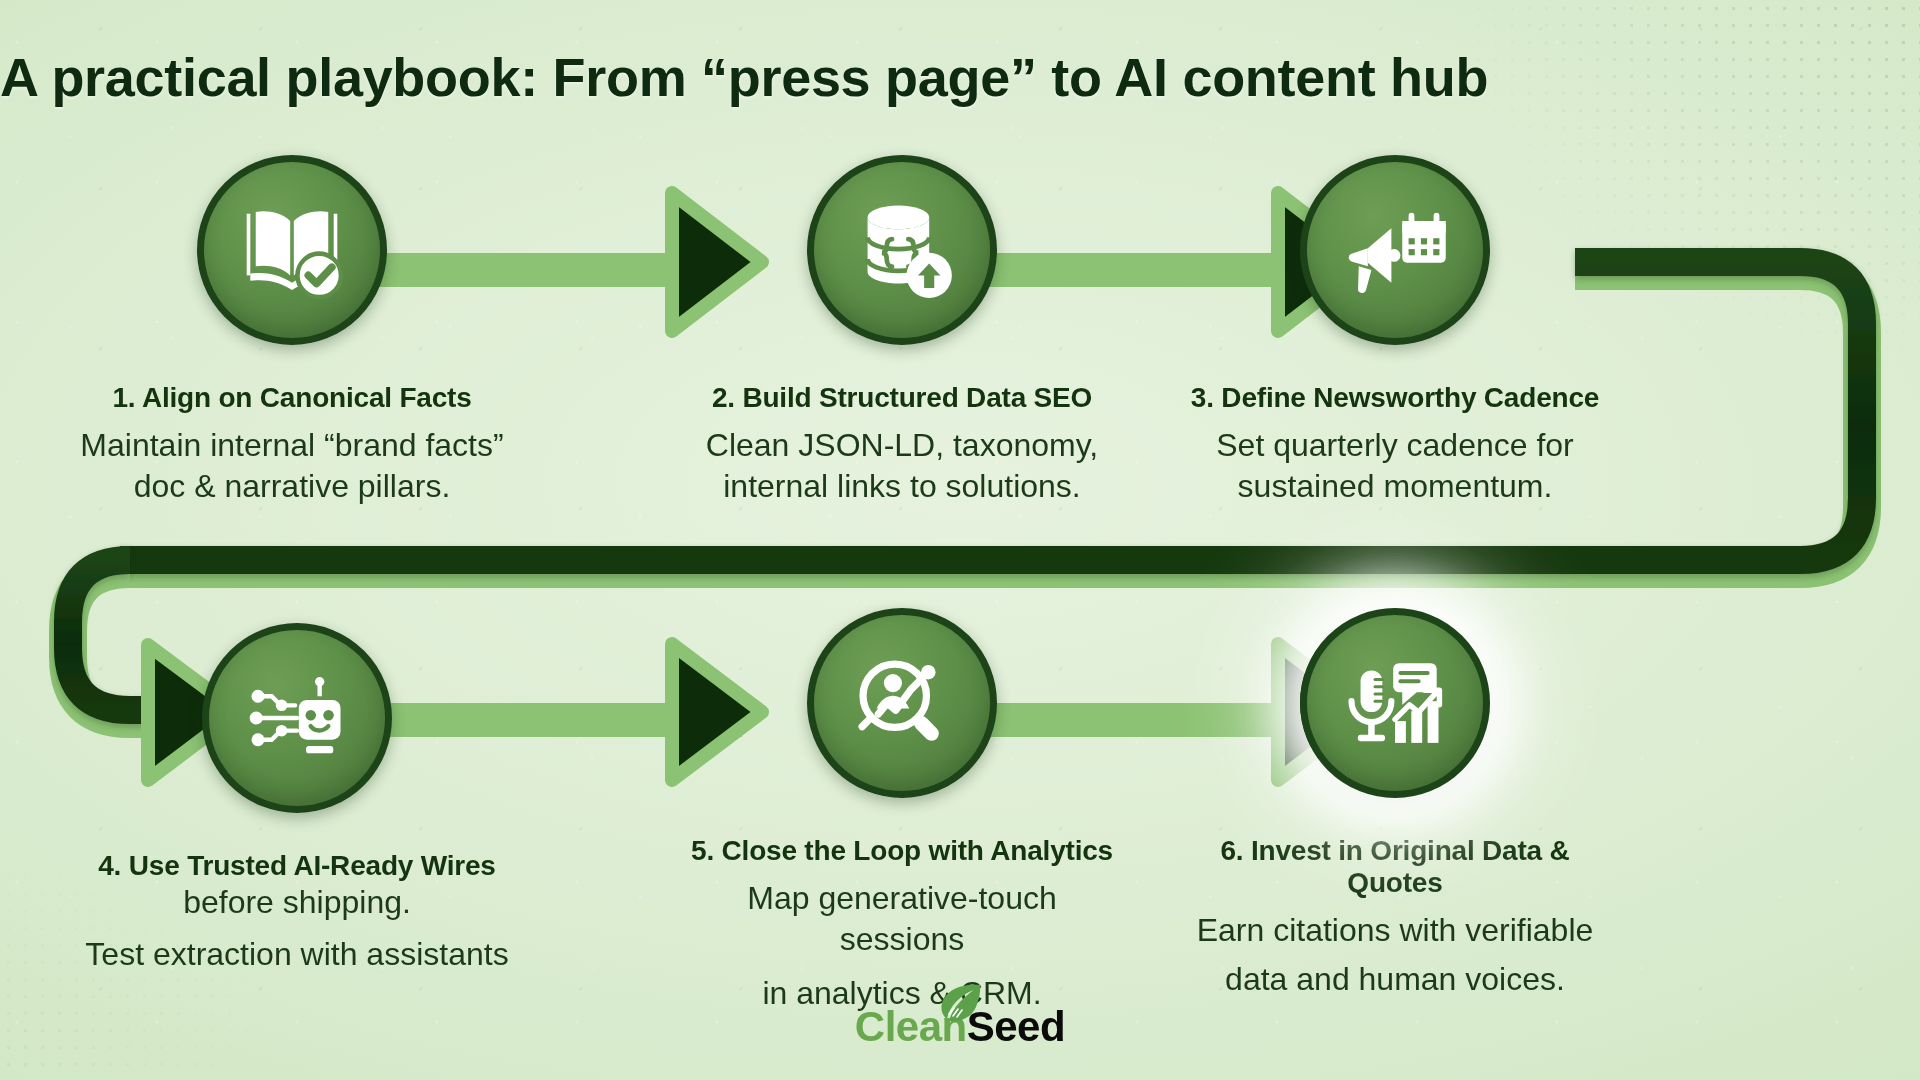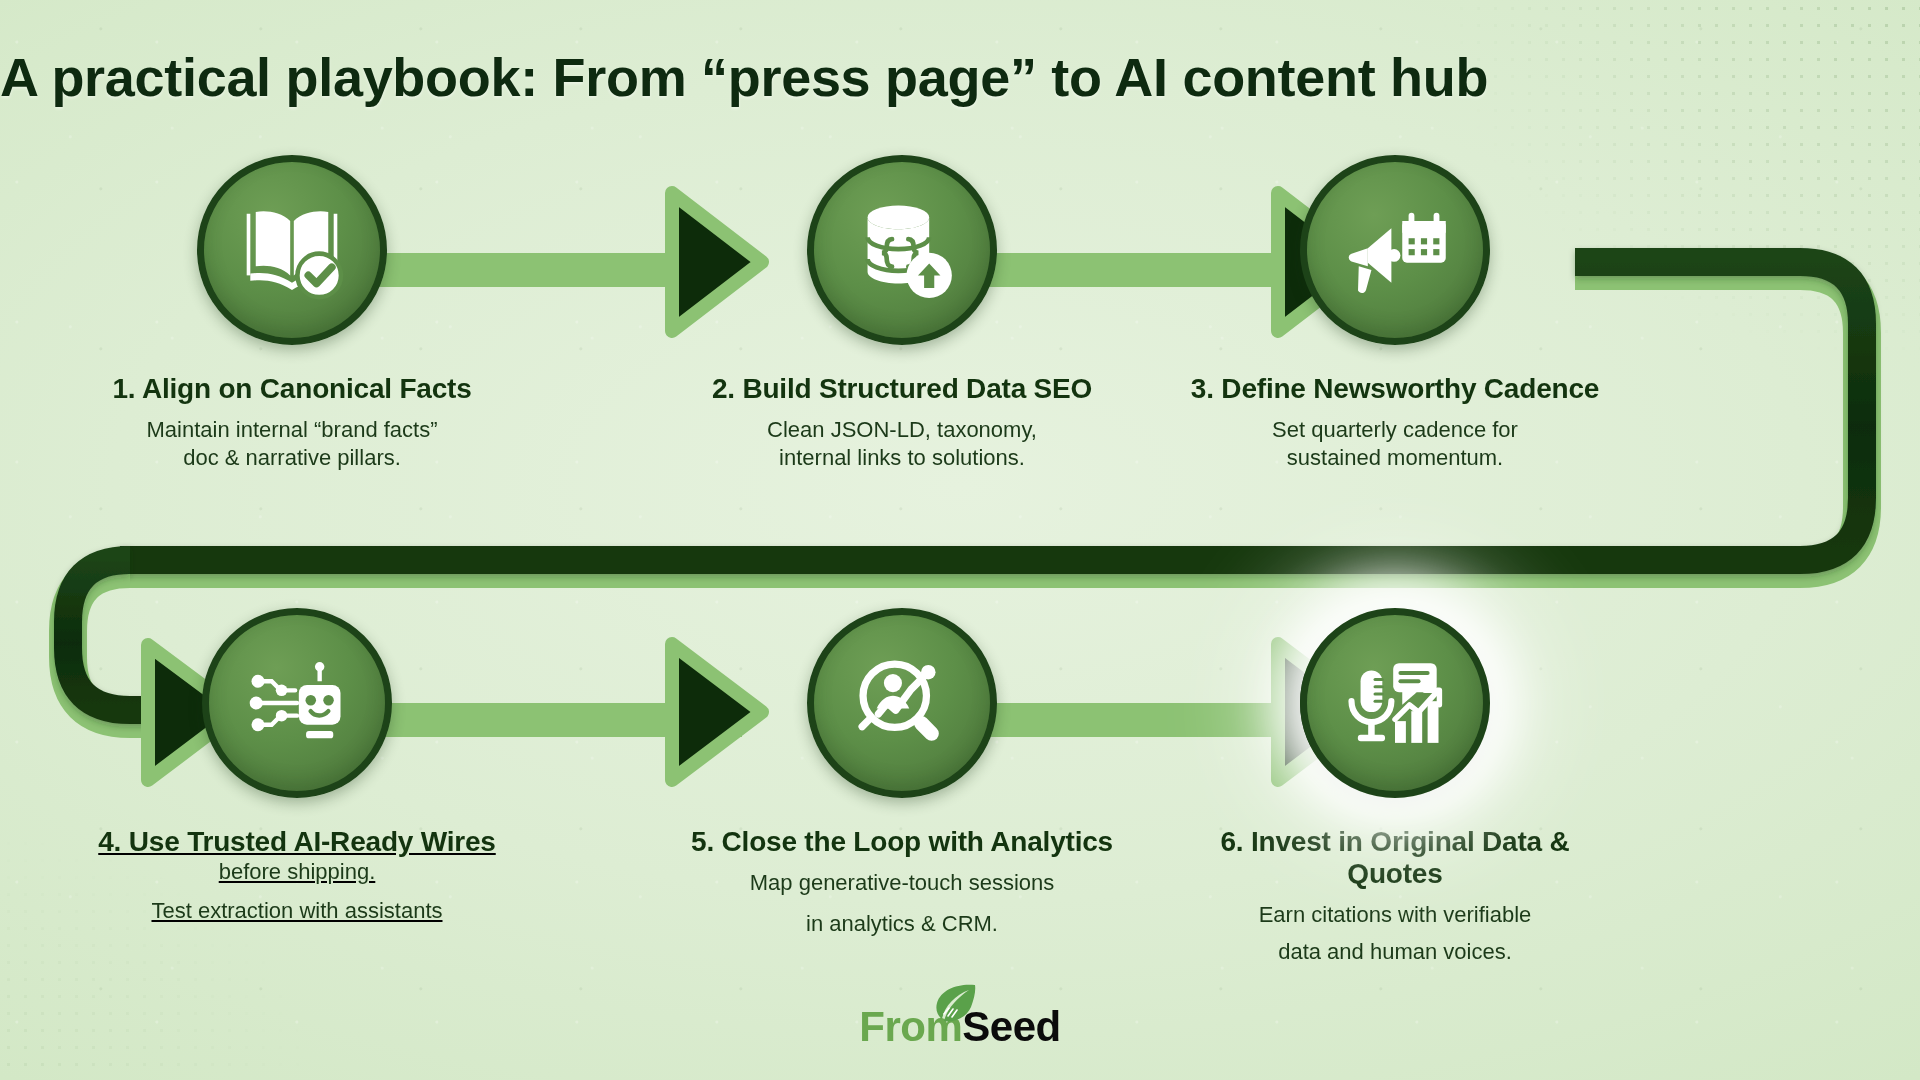--- a/index.html
+++ b/index.html
@@ -68,33 +68,33 @@
     box-shadow:0 5px 14px rgba(20,50,15,.30), inset 0 -8px 18px rgba(20,50,15,.20);
   }
   .circle.glow{
     box-shadow:0 0 46px 24px rgba(255,255,255,.92),
                0 0 90px 44px rgba(255,255,255,.55),
                0 5px 14px rgba(20,50,15,.30),
                inset 0 -8px 18px rgba(20,50,15,.20);
   }
   .circle svg{width:116px;height:116px;display:block;}
   .step-title{
-    margin-top:28px;
+    margin-top:37px;
     font-size:28px;font-weight:bold;color:#13340f;
     letter-spacing:-.2px;line-height:1.15;
   }
   .step-desc{
     margin-top:11px;
-    font-size:22px;color:#1c3a19;line-height:1.28;font-weight:400;
+    font-size:32px;color:#1c3a19;line-height:1.28;font-weight:400;
   }
   
   #step-1{left:77px;  top:155px;}
   #step-2{left:687px; top:155px;}
   #step-3{left:1180px;top:155px;}
-  #step-4{left:82px;  top:608px;text-decoration:underline;}
+  #step-4{left:82px;  top:623px;}
   #step-5{left:687px; top:608px;text-align:center;}
   #step-6{left:1180px;top:608px;}
 
   
   #logo{
     position:absolute;left:0;bottom:32px;width:100%;
     text-align:center;
     font-size:42px;font-weight:bold;letter-spacing:-.5px;
     line-height:1;
   }
@@ -317,21 +317,21 @@
       <path d="M32 41 L40 33 L45 37 L55 26" fill="none" stroke="#ffffff" stroke-width="3" stroke-linejoin="round" stroke-linecap="round"></path>
       <path d="M48.5 25 h8 v8" fill="none" stroke="#ffffff" stroke-width="3" stroke-linejoin="round" stroke-linecap="round"></path>
     </svg>
   </div>
   <div class="step-title">6. Invest in Original Data &amp; Quotes</div>
   <div class="step-desc">Earn citations with verifiable</div>
   <div class="step-desc" style="margin-top:8px">data and human voices.</div>
 </div>
 
 <div id="logo">
-  <span class="busy">From</span><span class="leaf"><svg viewBox="0 0 46 40">
+  <span class="busy">Clean</span><span class="leaf"><svg viewBox="0 0 46 40">
         <path d="M44 2 C28 0 10 6 6 20 c-2 7 1 13 5 16 C13 24 24 12 38 7 C26 15 16 26 13 38 c10 2 22 -3 27 -14 C43 16 45 8 44 2 z" fill="#5aa14a"></path>
         <g stroke="#ffffff" stroke-width="1.6" stroke-linecap="round">
           <path d="M13 31 l5 -6"></path>
           <path d="M17 33 l5 -7"></path>
           <path d="M21 34 l5 -7"></path>
         </g>
       </svg></span><span class="seed">Seed</span>
 </div>
 
 </body></html>

